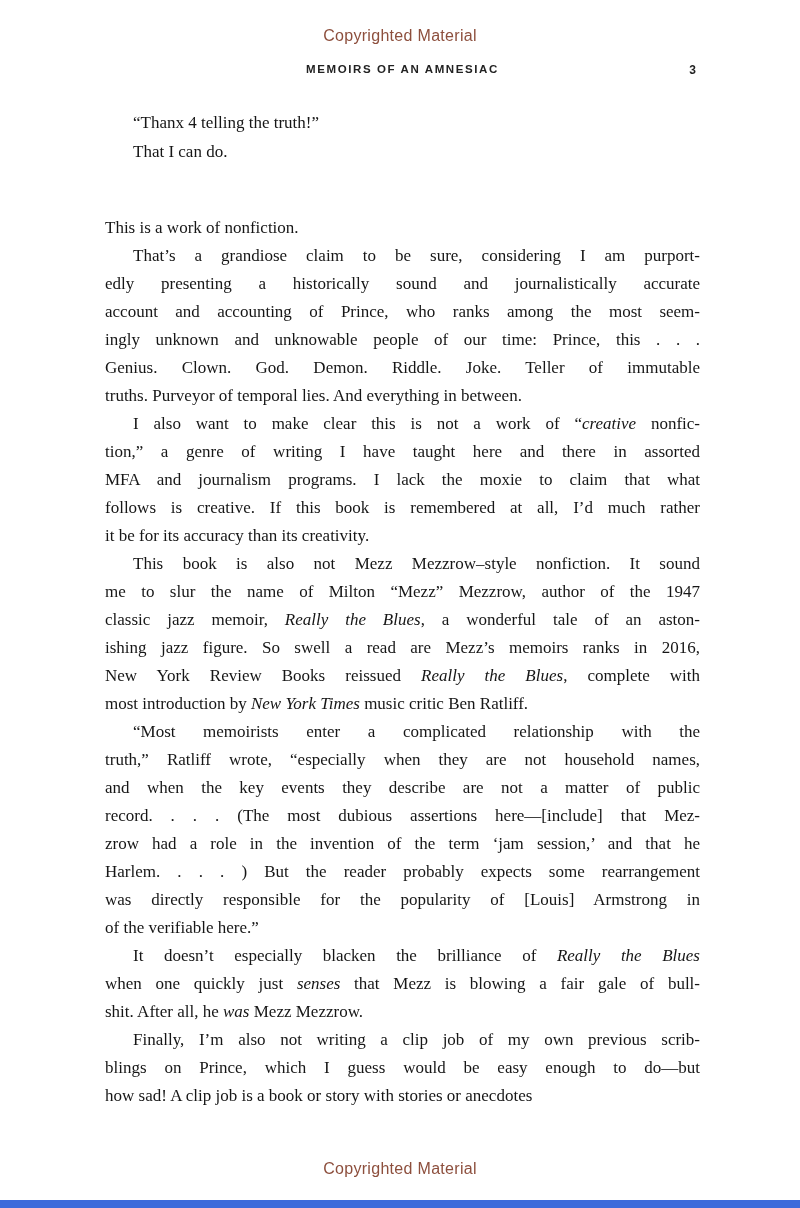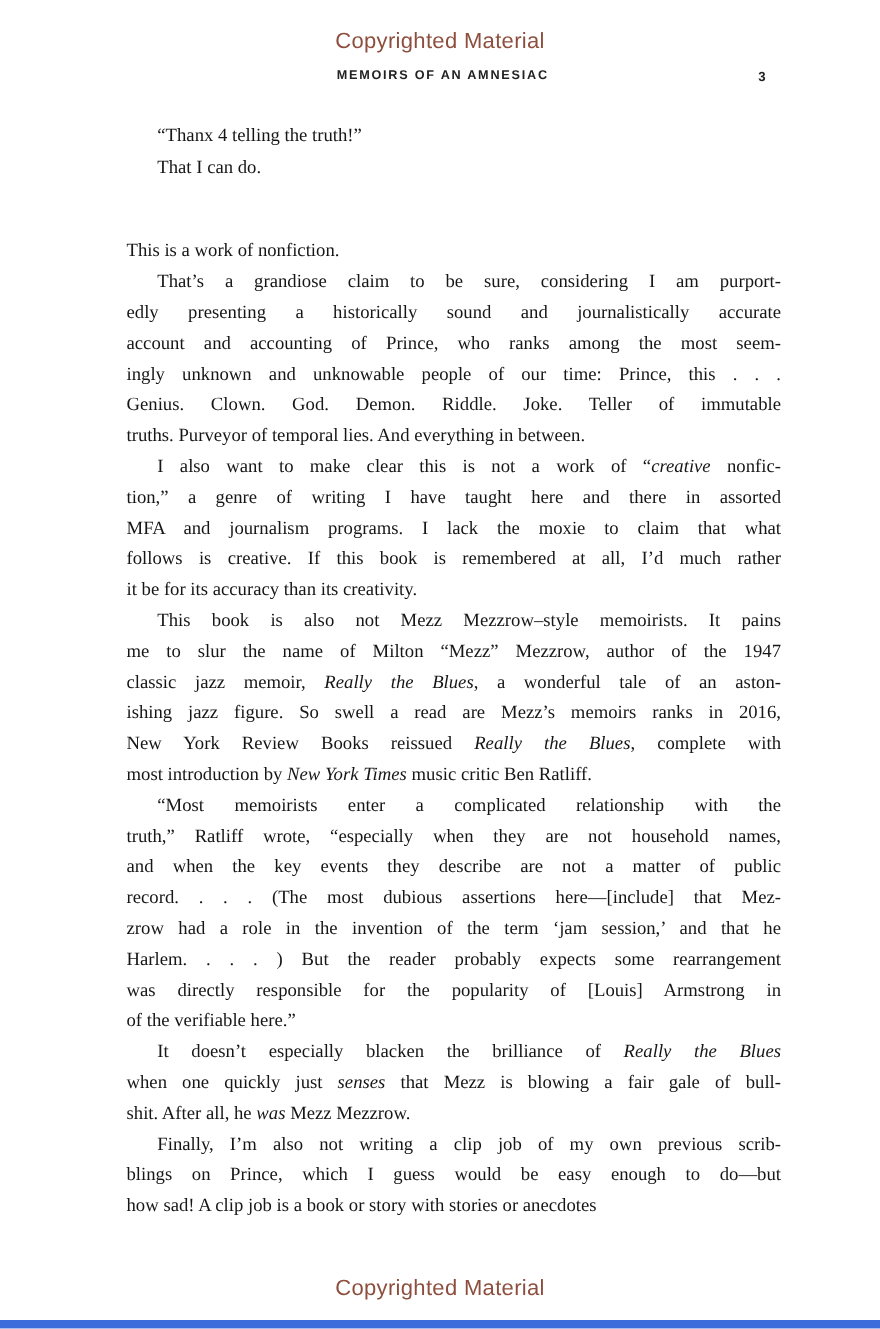--- a/index.html
+++ b/index.html
@@ -11,21 +11,21 @@
     overflow: hidden;
     font-family: "Liberation Serif", "DejaVu Serif", serif;
     color: #161616;
   }
   .notice {
     position: absolute;
     left: 0;
     width: 100%;
     text-align: center;
     font-family: "Liberation Sans", "DejaVu Sans", sans-serif;
-    font-size: 20px;
+    font-size: 16px;
     letter-spacing: 0.3px;
     color: #8d4f3d;
   }
   .notice.top { top: 27px; }
   .notice.bottom { top: 1160px; }
   .running-header {
     position: absolute;
     left: 105px;
     top: 63px;
     width: 595px;
@@ -39,21 +39,21 @@
   .page-number {
     position: absolute;
     right: 4px;
     top: 0;
     letter-spacing: 0;
     font-size: 12px;
     color: #222222;
   }
   .content {
     position: absolute;
-    left: 115px;
+    left: 105px;
     top: 108px;
     width: 595px;
     font-size: 17px;
   }
   .epigraph {
     margin-left: 28px;
     line-height: 29px;
     margin-bottom: 48px;
   }
   .epigraph .eline { text-align: left; }
@@ -105,21 +105,21 @@
           <div class="line plast"><span>truths. Purveyor of temporal lies. And everything in between.</span></div>
         </div>
         <div class="para">
           <div class="line ind"><span>I also want to make clear this is not a work of “</span><span class="it">creative</span><span> nonfic-</span></div>
           <div class="line"><span>tion,” a genre of writing I have taught here and there in assorted</span></div>
           <div class="line"><span>MFA and journalism programs. I lack the moxie to claim that what</span></div>
           <div class="line"><span>follows is creative. If this book is remembered at all, I’d much rather</span></div>
           <div class="line plast"><span>it be for its accuracy than its creativity.</span></div>
         </div>
         <div class="para">
-          <div class="line ind"><span>This book is also not Mezz Mezzrow–style memoirists. It pains</span></div>
+          <div class="line ind"><span>This book is also not Mezz Mezzrow–style nonfiction. It sound</span></div>
           <div class="line"><span>me to slur the name of Milton “Mezz” Mezzrow, author of the 1947</span></div>
           <div class="line"><span>classic jazz memoir, </span><span class="it">Really the Blues</span><span>, a wonderful tale of an aston-</span></div>
           <div class="line"><span>ishing jazz figure. So swell a read are Mezz’s memoirs ranks in 2016,</span></div>
           <div class="line"><span>New York Review Books reissued </span><span class="it">Really the Blues</span><span>, complete with</span></div>
           <div class="line plast"><span>most introduction by </span><span class="it">New York Times</span><span> music critic Ben Ratliff.</span></div>
         </div>
         <div class="para">
           <div class="line ind"><span>“Most memoirists enter a complicated relationship with the</span></div>
           <div class="line"><span>truth,” Ratliff wrote, “especially when they are not household names,</span></div>
           <div class="line"><span>and when the key events they describe are not a matter of public</span></div>

